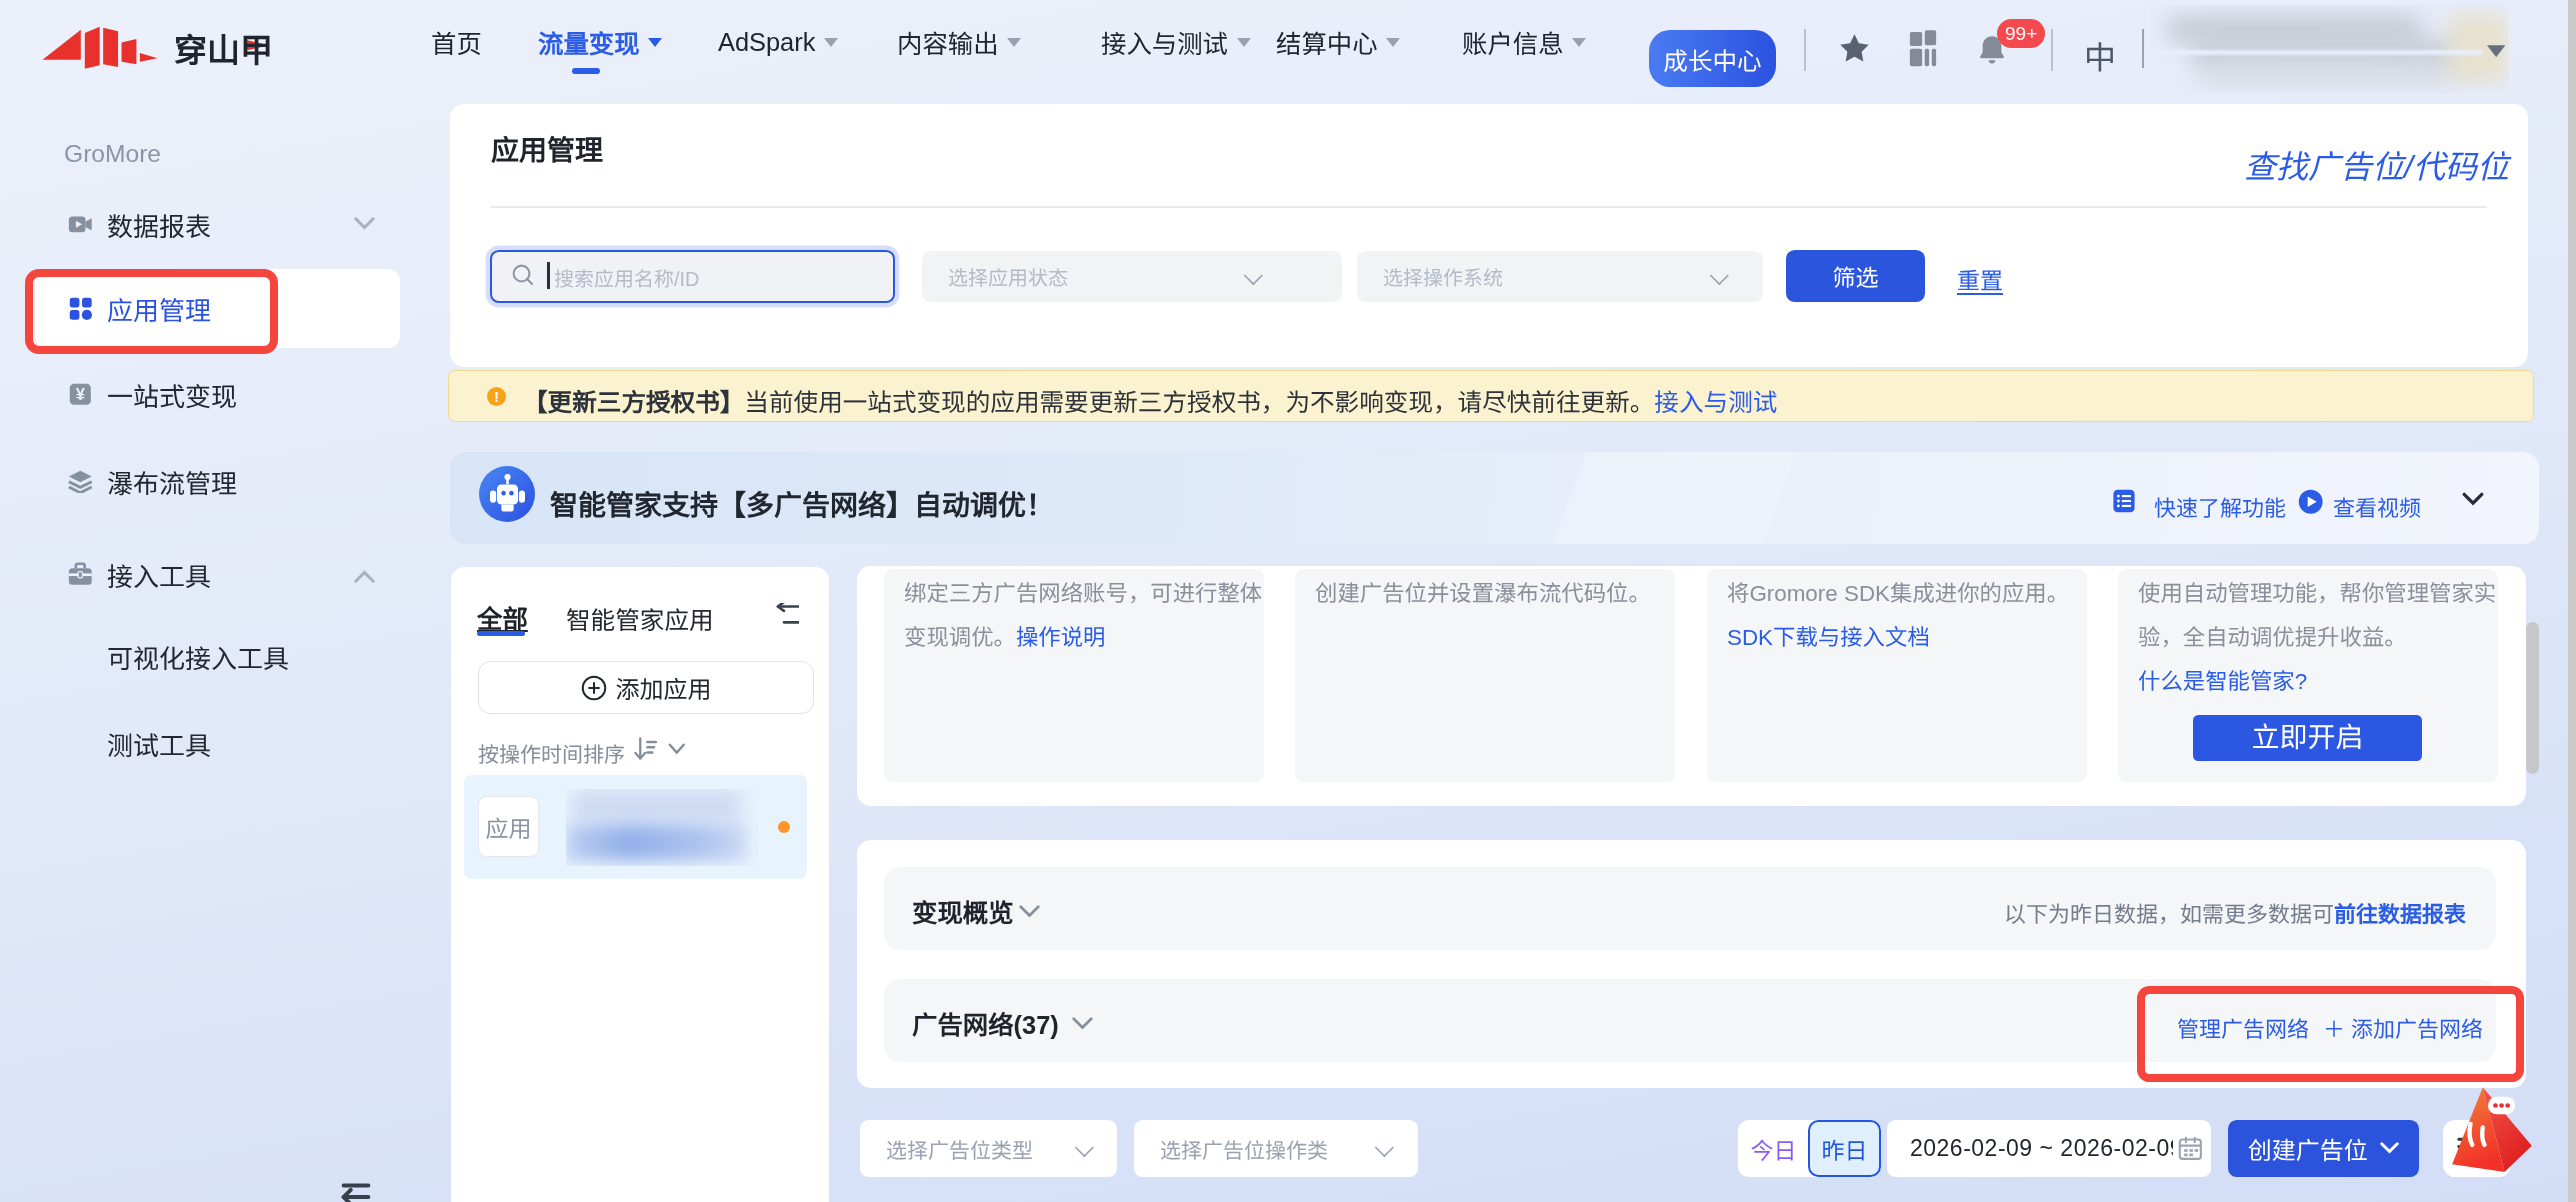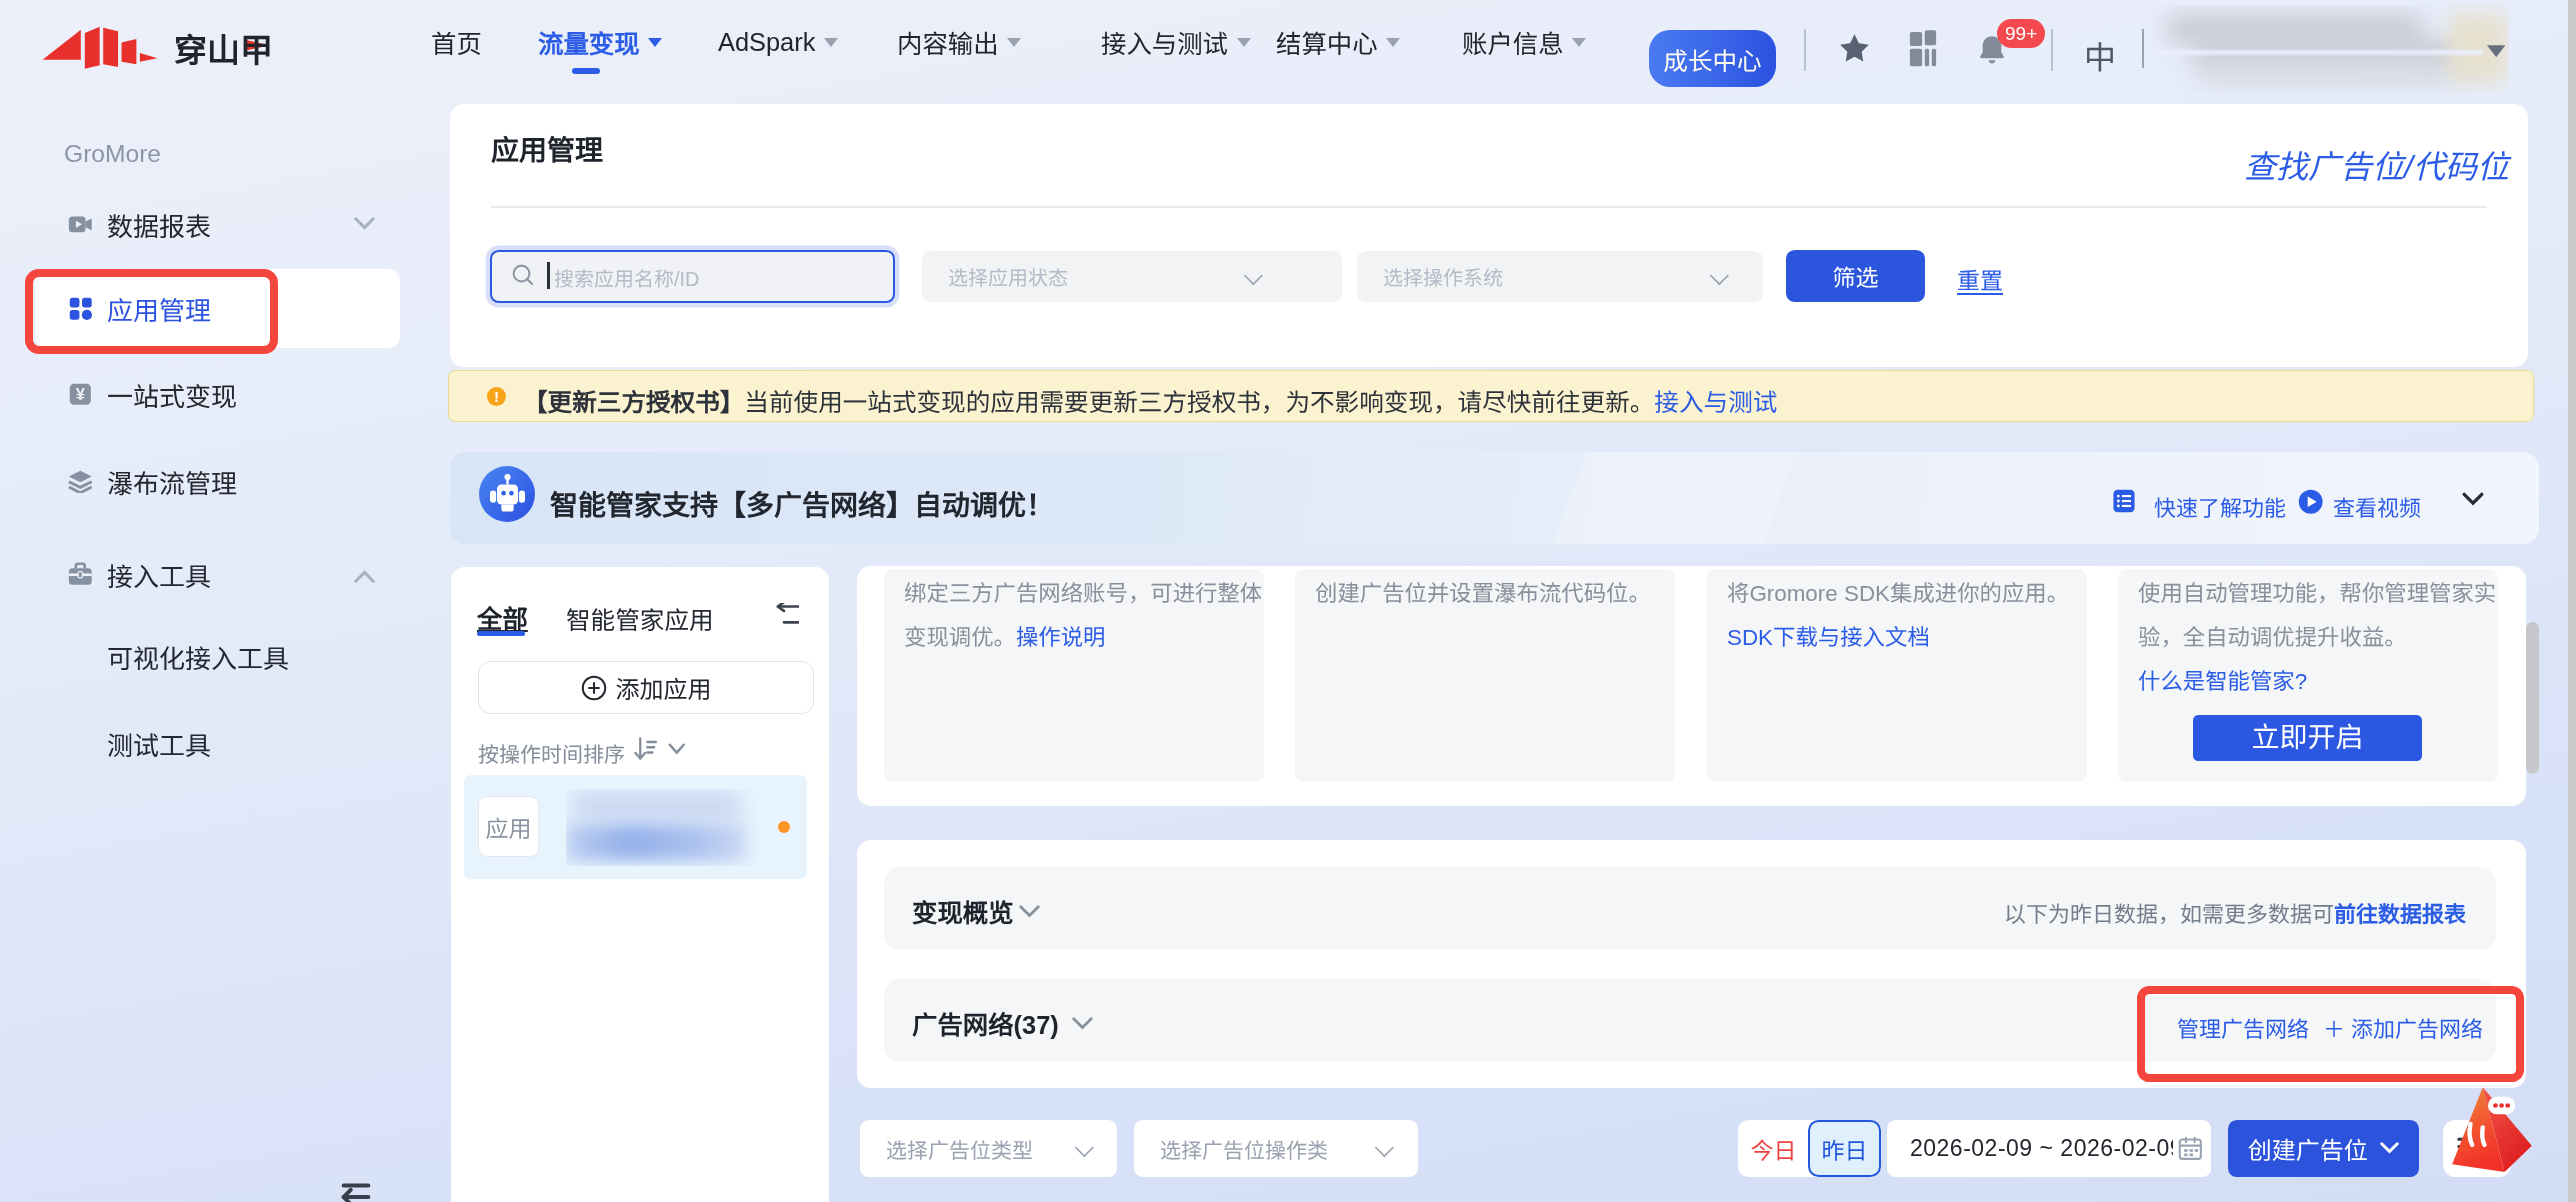--- a/index.html
+++ b/index.html
@@ -281,21 +281,21 @@
   </div>
 
   <div class="abs" style="left:1280px;top:146px;width:387px;height:96px;border:8.8px solid #f5463d;border-radius:12.3px;"></div>
 </div>
 
 <div id="controls">
   <div class="sel" style="left:860px;top:1120px;width:257px;height:57px;background:#fff;font-size:21px;color:#9aa2b0;border-radius:8.8px;">选择广告位类型<div class="chev abs" style="left:216px;top:19px;"></div></div>
   <div class="sel" style="left:1134px;top:1120px;width:284px;height:57px;background:#fff;font-size:21px;color:#9aa2b0;border-radius:8.8px;">选择广告位操作类<div class="chev abs" style="left:242px;top:19px;"></div></div>
 
   <div class="abs" style="left:1738px;top:1120px;width:143px;height:57px;background:#fff;border-radius:10.5px;">
-    <div class="abs" style="left:0;top:0;width:71px;height:57px;display:flex;align-items:center;justify-content:center;font-size:23px;color:#ef4444;">今日</div>
+    <div class="abs" style="left:0;top:0;width:71px;height:57px;display:flex;align-items:center;justify-content:center;font-size:23px;color:#8b5cf6;">今日</div>
     <div class="abs" style="left:70px;top:0;width:73px;height:57px;background:#dff0fc;border:2.6px solid #2356e0;border-radius:10.5px;display:flex;align-items:center;justify-content:center;font-size:23px;color:#2356e0;">昨日</div>
   </div>
 
   <div class="abs" style="left:1887px;top:1120px;width:324px;height:57px;background:#fff;border-radius:8.8px;display:flex;align-items:center;font-size:23px;letter-spacing:0.5px;color:#22262e;padding-left:23px;overflow:hidden;white-space:nowrap;">2026-02-09 ~ 2026-02-09
     <div class="abs" style="left:286px;top:3.5px;width:38px;height:50px;background:#fff;"></div>
     <svg class="abs" style="left:291px;top:16px" width="24.6" height="24.6" viewBox="0 0 28 28">
         <rect x="2" y="4" width="24" height="22" rx="3" fill="none" stroke="#9aa3b1" stroke-width="2.4"></rect>
         <path d="M2 11 h24" stroke="#9aa3b1" stroke-width="2.4"></path>
         <path d="M9 2 v5 M19 2 v5" stroke="#9aa3b1" stroke-width="2.4" stroke-linecap="round"></path>
         <rect x="7" y="15" width="4" height="3" fill="#9aa3b1"></rect>

